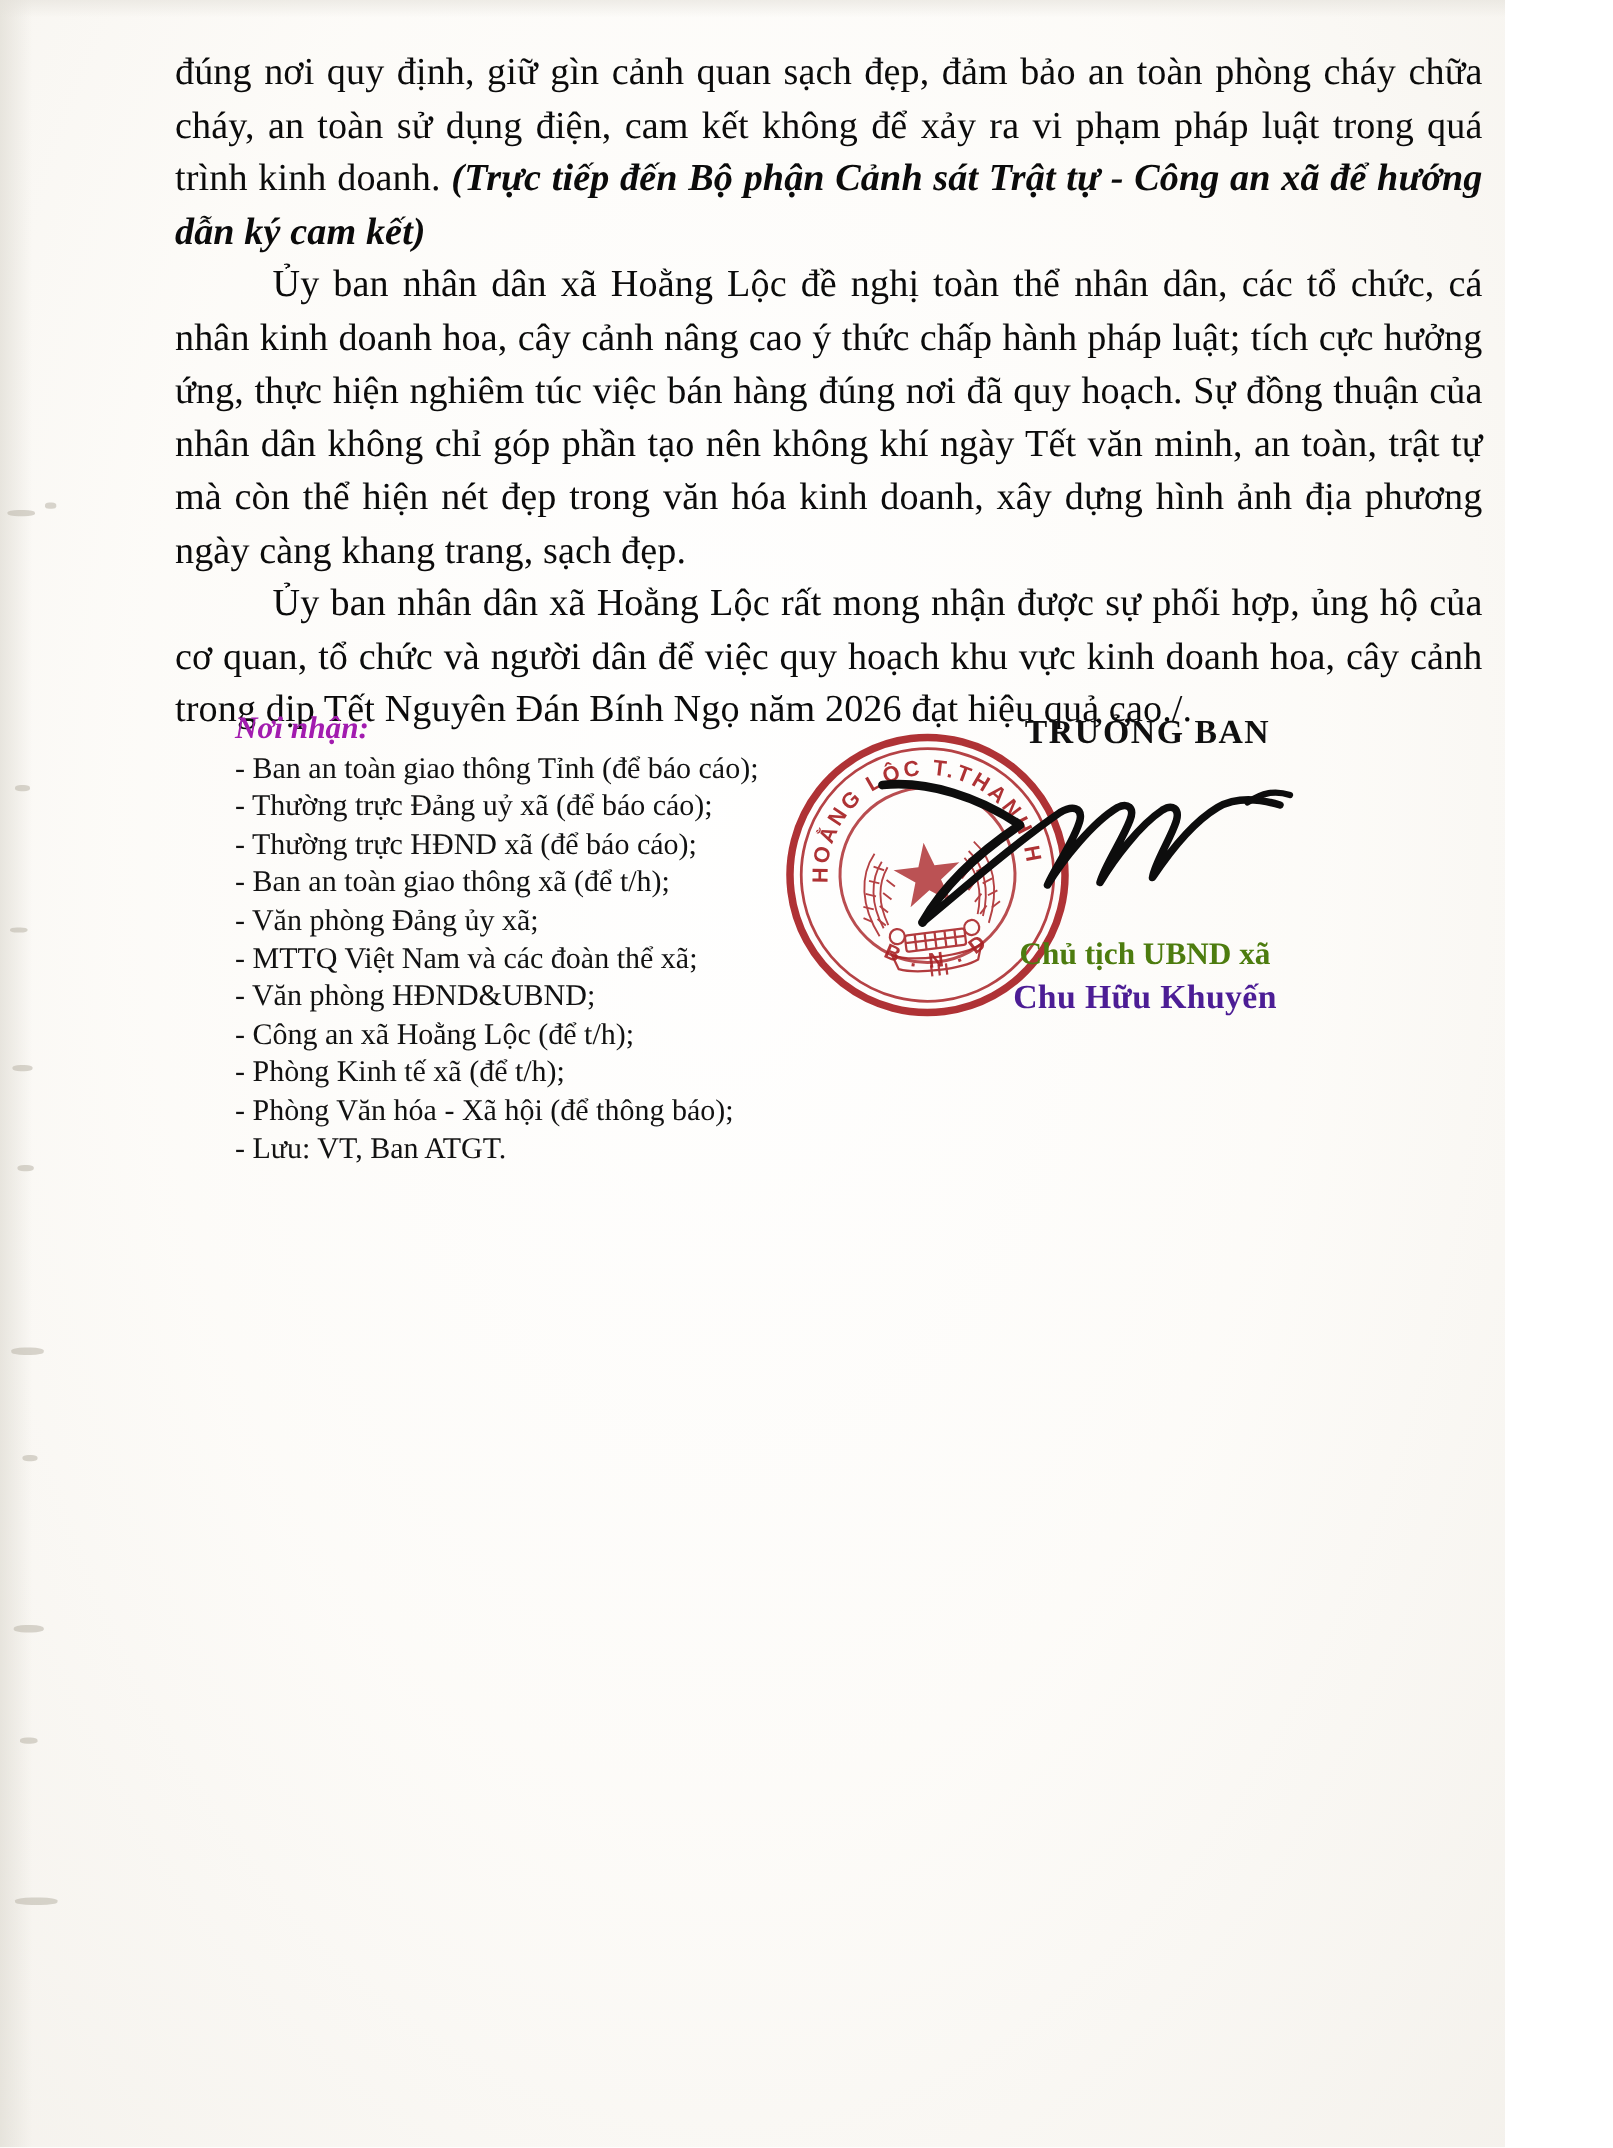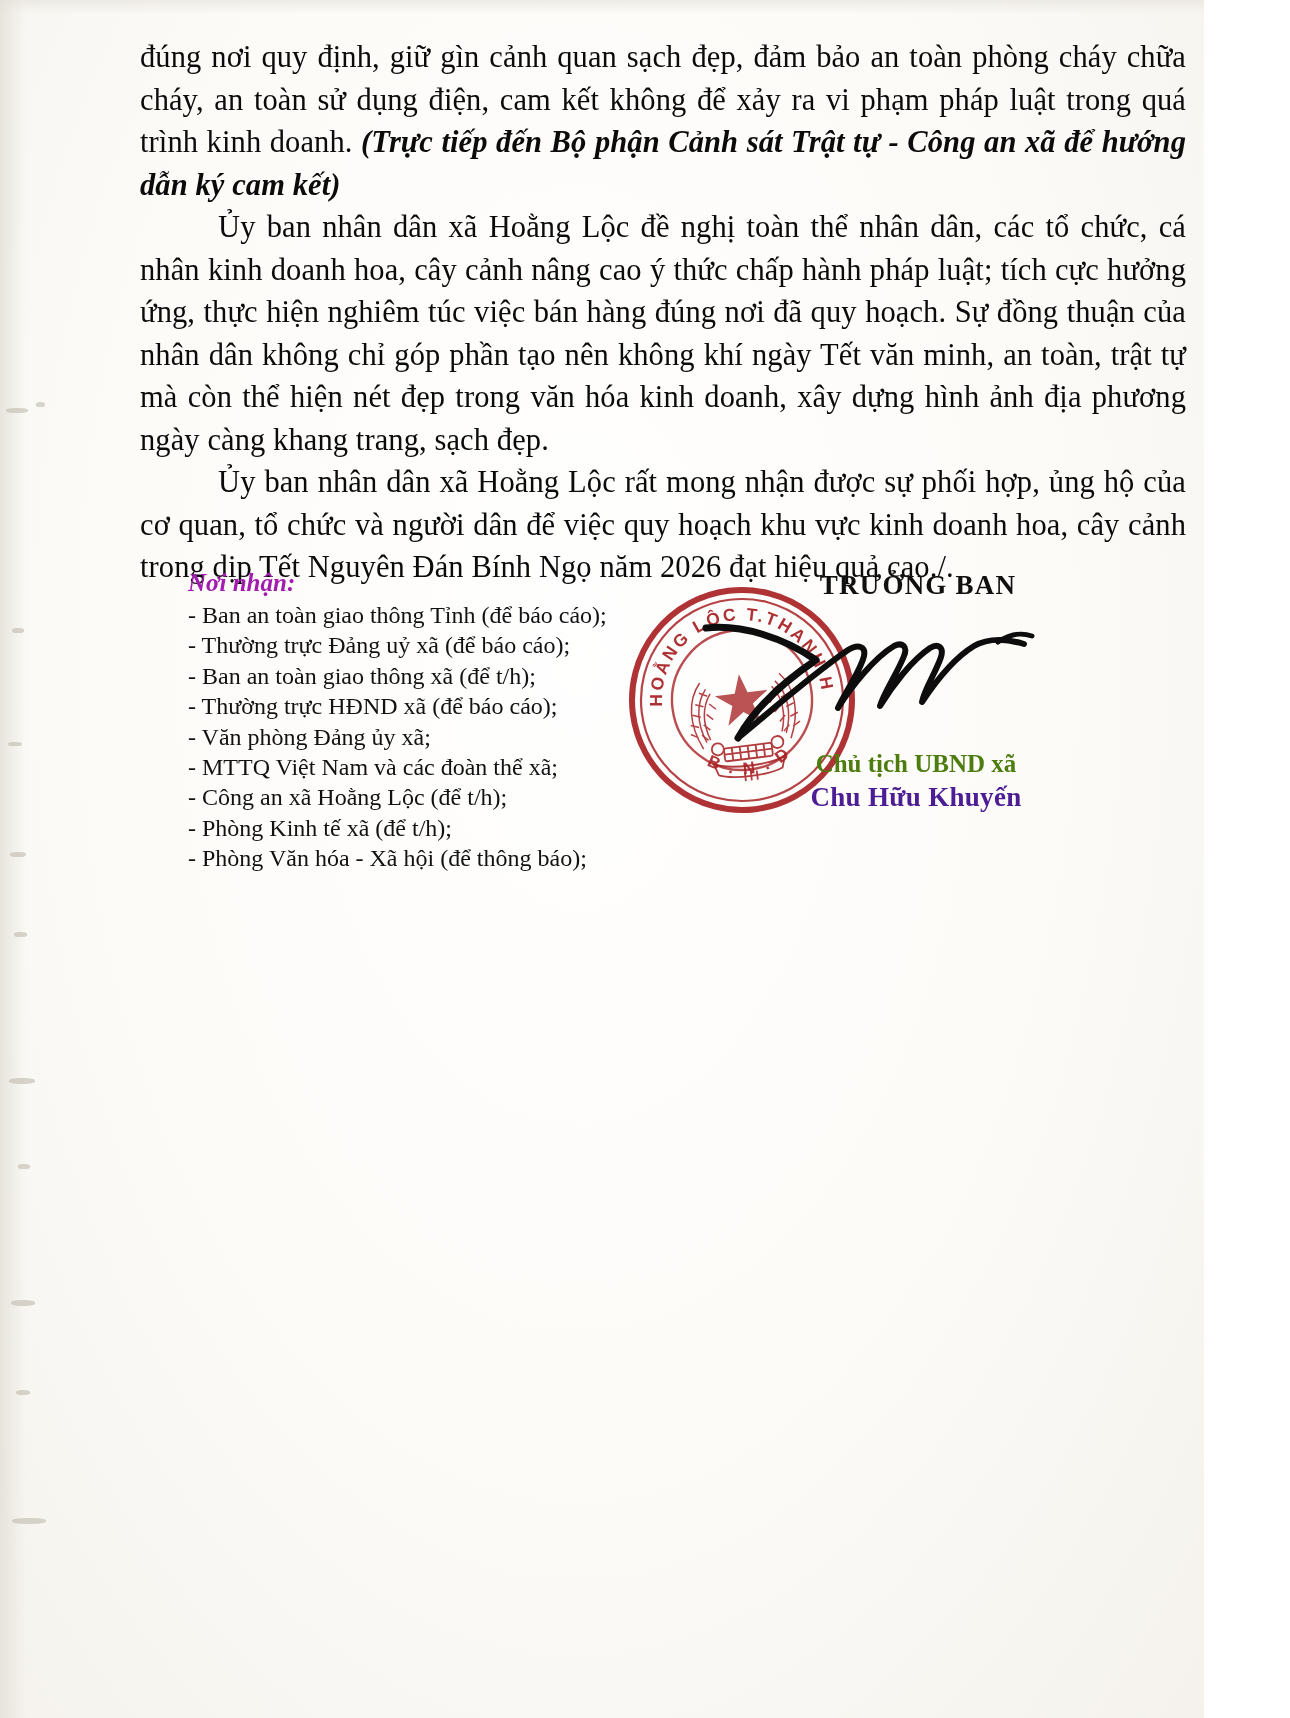--- a/index.html
+++ b/index.html
@@ -213,27 +213,29 @@
       <p class="para indent">Ủy ban nhân dân xã Hoằng Lộc rất mong nhận được sự phối hợp, ủng hộ của cơ quan, tổ chức và người dân để việc quy hoạch khu vực kinh doanh hoa, cây cảnh trong dịp Tết Nguyên Đán Bính Ngọ năm 2026 đạt hiệu quả cao./.</p>
 
     </div>
 
     <div class="lower">
 
       <div class="recipients">
         <div class="recipients-title">Nơi nhận:</div>
         <div class="recipient-item">- Ban an toàn giao thông Tỉnh (để báo cáo);</div>
         <div class="recipient-item">- Thường trực Đảng uỷ xã (để báo cáo);</div>
+        <div class="recipient-item">- Thường trực HĐND xã (để báo cáo);</div>
         <div class="recipient-item">- Ban an toàn giao thông xã (để t/h);</div>
-        <div class="recipient-item">- Thường trực HĐND xã (để báo cáo);</div>
         <div class="recipient-item">- Văn phòng Đảng ủy xã;</div>
         <div class="recipient-item">- MTTQ Việt Nam và các đoàn thể xã;</div>
+        <div class="recipient-item">- Văn phòng HĐND&amp;UBND;</div>
         <div class="recipient-item">- Công an xã Hoằng Lộc (để t/h);</div>
         <div class="recipient-item">- Phòng Kinh tế xã (để t/h);</div>
         <div class="recipient-item">- Phòng Văn hóa - Xã hội (để thông báo);</div>
+        <div class="recipient-item">- Lưu: VT, Ban ATGT.</div>
       </div>
 
       <div class="signature">
 
         <div class="sig-role">TRƯỞNG BAN</div>
 
         <div class="seal">
           <svg viewBox="0 0 228 228" width="228" height="228" aria-hidden="true">
             <defs>
               <path id="arcTop" d="M 34,114 A 80,80 0 0 1 194,114" fill="none"></path>

